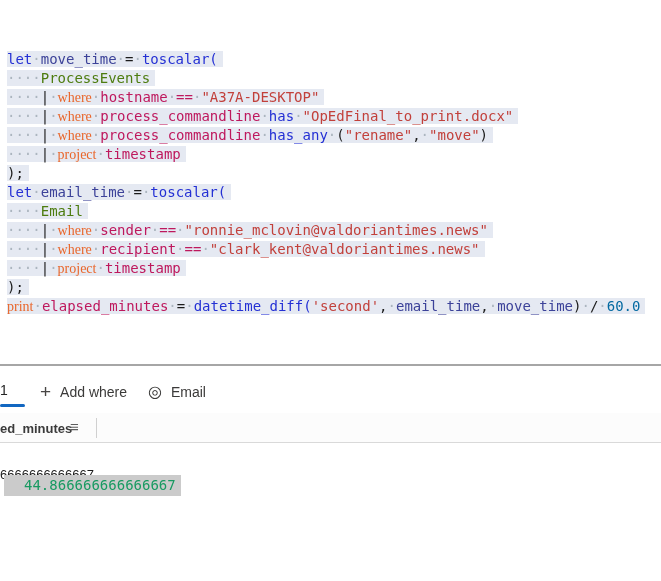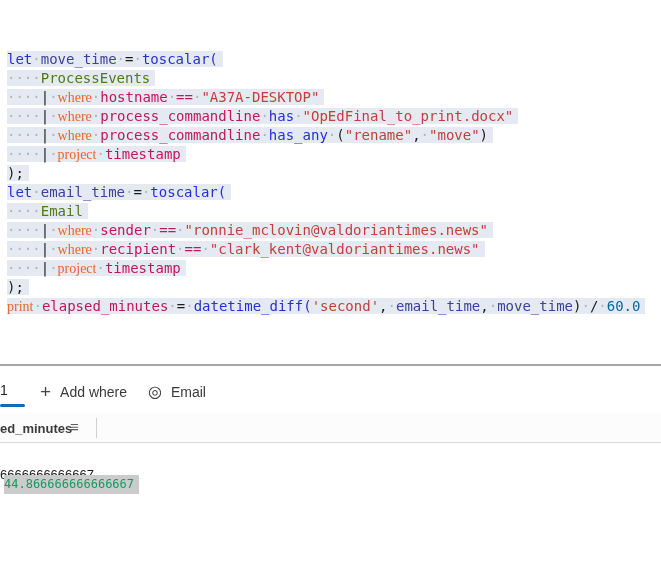--- a/index.html
+++ b/index.html
@@ -65,23 +65,23 @@
 
   .grid-row {
     position: absolute; top: 450px; left: 0; width: 661px; height: 22px;
     font-size: 13px; color: #1B1B1B; cursor: default;
   }
   .grid-row .cell { position: absolute; left: 0; top: 17px; }
 
   .expanded-row { position: absolute; top: 474px; left: 0; width: 661px; height: 24px; }
   .expanded-row .value-hl {
     position: absolute; left: 4px; top: 1px;
-    background: #CBCBCB; padding: 2px 5px 3px 0;
+    background: #CBCBCB; padding: 2px 5px 3px 20px;
     font-family: "DejaVu Sans Mono", "Liberation Mono", monospace;
-    font-size: 12px; color: #179A61; cursor: text;
+    font-size: 14px; color: #179A61; cursor: text;
   }
 </style>
 </head>
 <body>
 
 <div class="editor">
   <div><div class="code-line"><span class="sel"><span class="tok-kw">let</span><span class="tok-ws">·</span><span class="tok-var">move_time</span><span class="tok-ws">·</span><span class="tok-pln">=</span><span class="tok-ws">·</span><span class="tok-kw">toscalar(</span></span></div><div class="code-line"><span class="sel"><span class="tok-ws">····</span><span class="tok-tbl">ProcessEvents</span></span></div><div class="code-line"><span class="sel"><span class="tok-ws">····</span><span class="tok-pln">|</span><span class="tok-ws">·</span><span class="tok-op">where</span><span class="tok-ws">·</span><span class="tok-col">hostname</span><span class="tok-ws">·</span><span class="tok-col">==</span><span class="tok-ws">·</span><span class="tok-str">"A37A-DESKTOP"</span></span></div><div class="code-line"><span class="sel"><span class="tok-ws">····</span><span class="tok-pln">|</span><span class="tok-ws">·</span><span class="tok-op">where</span><span class="tok-ws">·</span><span class="tok-col">process_commandline</span><span class="tok-ws">·</span><span class="tok-kw">has</span><span class="tok-ws">·</span><span class="tok-str">"OpEdFinal_to_print.docx"</span></span></div><div class="code-line"><span class="sel"><span class="tok-ws">····</span><span class="tok-pln">|</span><span class="tok-ws">·</span><span class="tok-op">where</span><span class="tok-ws">·</span><span class="tok-col">process_commandline</span><span class="tok-ws">·</span><span class="tok-kw">has_any</span><span class="tok-ws">·</span><span class="tok-pln">(</span><span class="tok-str">"rename"</span><span class="tok-pln">,</span><span class="tok-ws">·</span><span class="tok-str">"move"</span><span class="tok-pln">)</span></span></div><div class="code-line"><span class="sel"><span class="tok-ws">····</span><span class="tok-pln">|</span><span class="tok-ws">·</span><span class="tok-op">project</span><span class="tok-ws">·</span><span class="tok-col">timestamp</span></span></div><div class="code-line"><span class="sel"><span class="tok-pln">);</span></span></div><div class="code-line"><span class="sel"><span class="tok-kw">let</span><span class="tok-ws">·</span><span class="tok-var">email_time</span><span class="tok-ws">·</span><span class="tok-pln">=</span><span class="tok-ws">·</span><span class="tok-kw">toscalar(</span></span></div><div class="code-line"><span class="sel"><span class="tok-ws">····</span><span class="tok-tbl">Email</span></span></div><div class="code-line"><span class="sel"><span class="tok-ws">····</span><span class="tok-pln">|</span><span class="tok-ws">·</span><span class="tok-op">where</span><span class="tok-ws">·</span><span class="tok-col">sender</span><span class="tok-ws">·</span><span class="tok-col">==</span><span class="tok-ws">·</span><span class="tok-str">"ronnie_mclovin@valdoriantimes.news"</span></span></div><div class="code-line"><span class="sel"><span class="tok-ws">····</span><span class="tok-pln">|</span><span class="tok-ws">·</span><span class="tok-op">where</span><span class="tok-ws">·</span><span class="tok-col">recipient</span><span class="tok-ws">·</span><span class="tok-col">==</span><span class="tok-ws">·</span><span class="tok-str">"clark_kent@valdoriantimes.news"</span></span></div><div class="code-line"><span class="sel"><span class="tok-ws">····</span><span class="tok-pln">|</span><span class="tok-ws">·</span><span class="tok-op">project</span><span class="tok-ws">·</span><span class="tok-col">timestamp</span></span></div><div class="code-line"><span class="sel"><span class="tok-pln">);</span></span></div><div class="code-line"><span class="sel"><span class="tok-op">print</span><span class="tok-ws">·</span><span class="tok-col">elapsed_minutes</span><span class="tok-ws">·</span><span class="tok-pln">=</span><span class="tok-ws">·</span><span class="tok-kw">datetime_diff(</span><span class="tok-str">'second'</span><span class="tok-pln">,</span><span class="tok-ws">·</span><span class="tok-var">email_time</span><span class="tok-pln">,</span><span class="tok-ws">·</span><span class="tok-var">move_time</span><span class="tok-pln">)</span><span class="tok-ws">·</span><span class="tok-pln">/</span><span class="tok-ws">·</span><span class="tok-num">60.0</span></span></div></div>
 </div>
 
 <div class="divider-top"></div>

